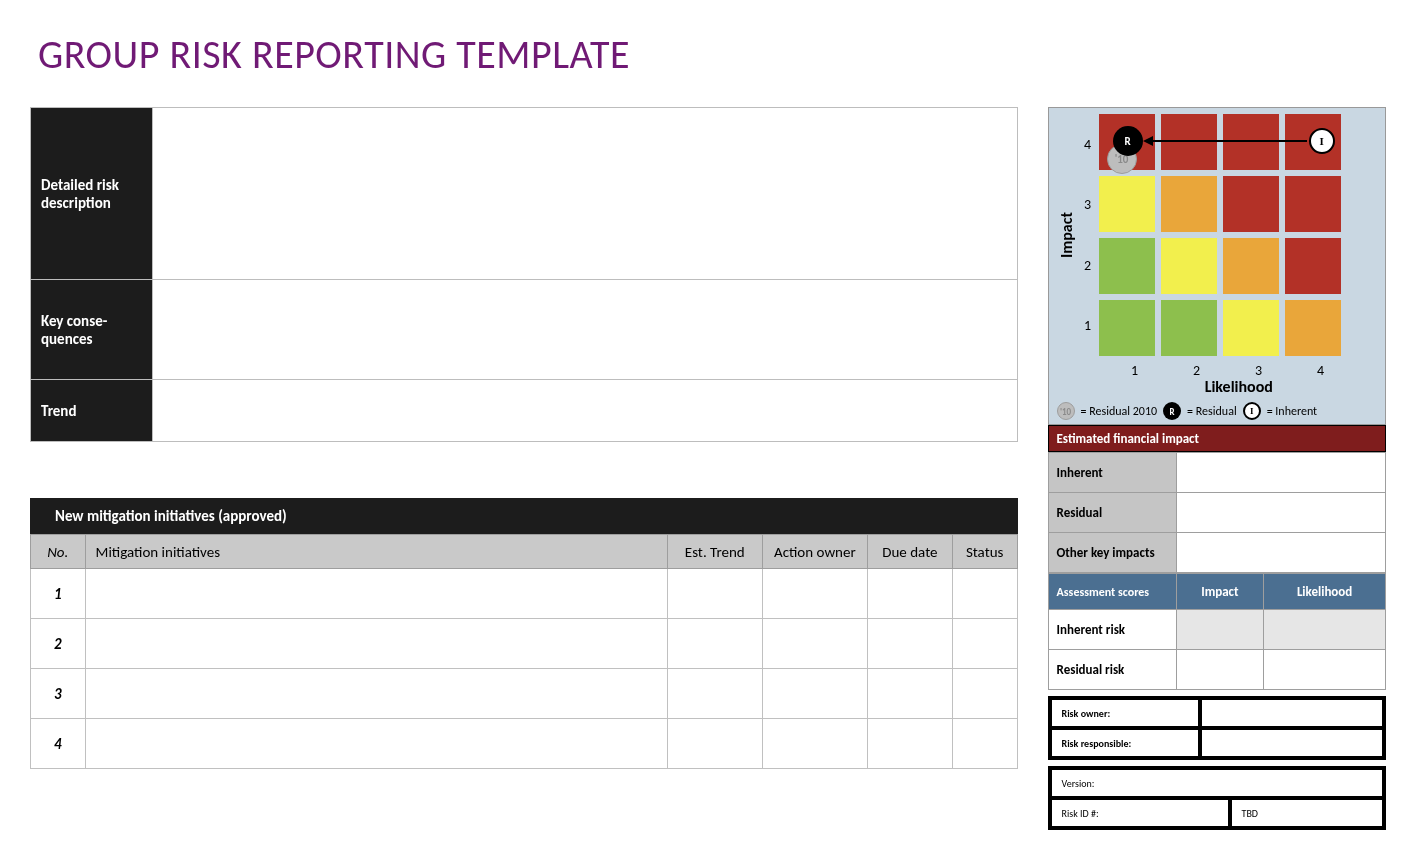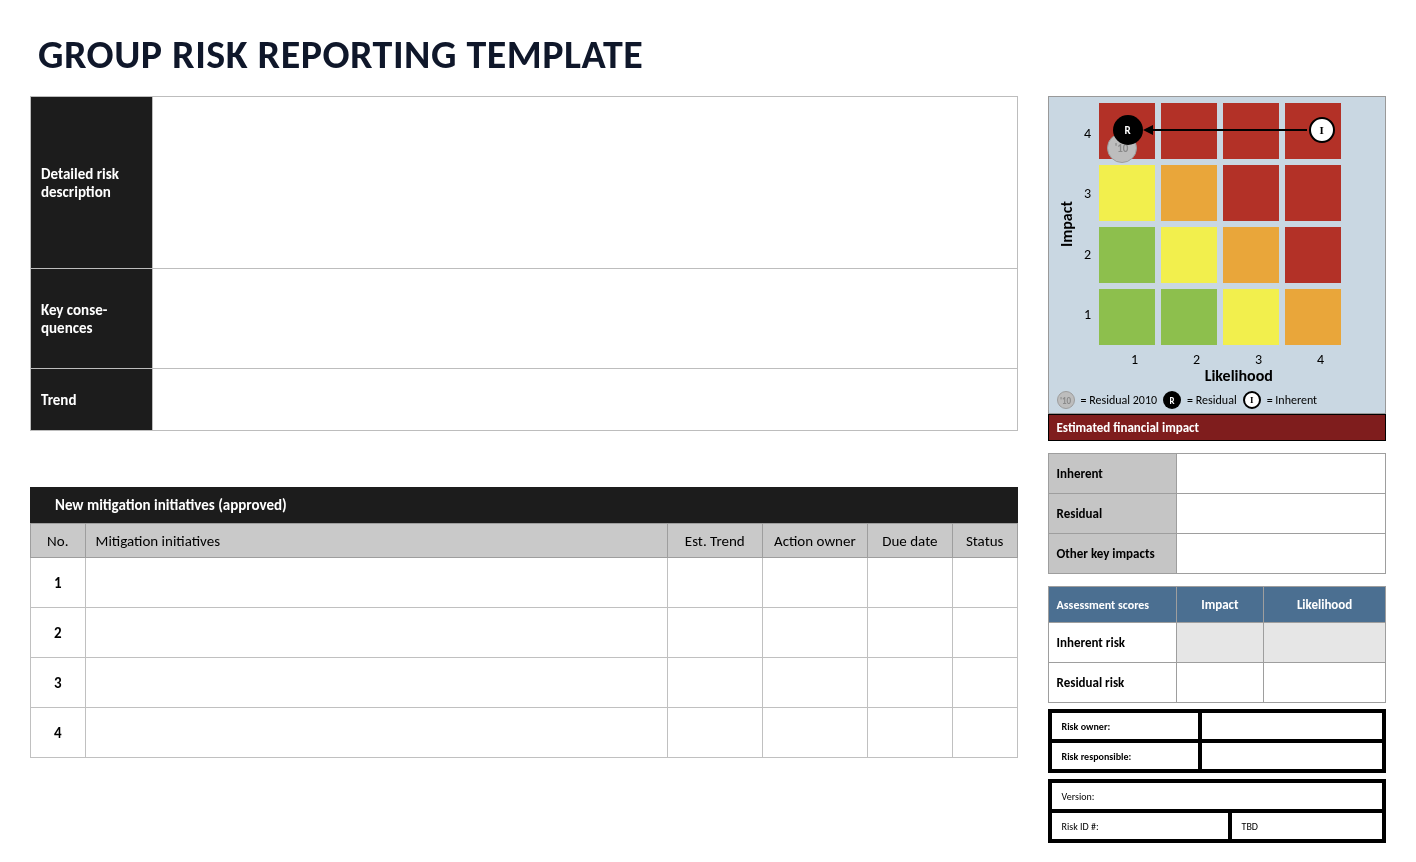--- a/index.html
+++ b/index.html
@@ -4,25 +4,25 @@
 <style>
   * { box-sizing: border-box; }
   body {
     margin: 0;
     padding: 20px 30px;
     font-family: Calibri, "Segoe UI", Arial, sans-serif;
     background: #fff;
     width: 1416px;
   }
   .page-title {
-    color: #0f172a;
+    color: #701a75;
     font-size: 40px;
-    font-weight: 700;
+    font-weight: 400;
     letter-spacing: 0.5px;
-    margin: 10px 0 17px 8px;
+    margin: 10px 0 28px 8px;
   }
   .main {
     display: flex;
     gap: 30px;
     align-items: flex-start;
   }
   .left-col { width: 992px; }
   .right-col { width: 340px; }
 
   
@@ -75,21 +75,21 @@
   }
   table.mitig th.center { text-align: center; }
   table.mitig td {
     border: 1px solid #c0c0c0;
     height: 50px;
     padding: 4px 8px;
     font-size: 15px;
     text-align: center;
   }
   table.mitig td.left { text-align: left; }
-  .col-no   { width: 54px; text-align: center; font-weight: 700; }
+  .col-no   { width: 54px; text-align: center; font-weight: 700; font-style: italic; }
   .col-init { width: 576px; }
   .col-cost { width: 94px; }
   .col-own  { width: 104px; }
   .col-due  { width: 84px; }
   .col-stat { width: 64px; }
 
   
   .matrix-panel {
     background: #c9d7e2;
     border: 1px solid #999;
@@ -202,21 +202,21 @@
     font-size: 9px; font-weight: 800; flex-shrink: 0;
   }
   .dot.r10 { background:#bdbdbd; color:#8a8a8a; border:1px solid #9d9d9d; }
   .dot.r   { background:#000; color:#fff; }
   .dot.i   { background:#fff; color:#000; border:2px solid #000; font-family: Georgia, serif; }
 
   
   table.side {
     width: 100%;
     border-collapse: collapse;
-    margin-top: 12px;
+    margin-top: 0;
   }
   table.side td, table.side th {
     border: 1px solid #9e9e9e;
     font-size: 13px;
   }
   .fin-header {
     background: #7f1d1d; color: #fff; font-weight: 700;
     padding: 5px 8px; font-size: 13px;
     border: 1px solid #000;
   }

